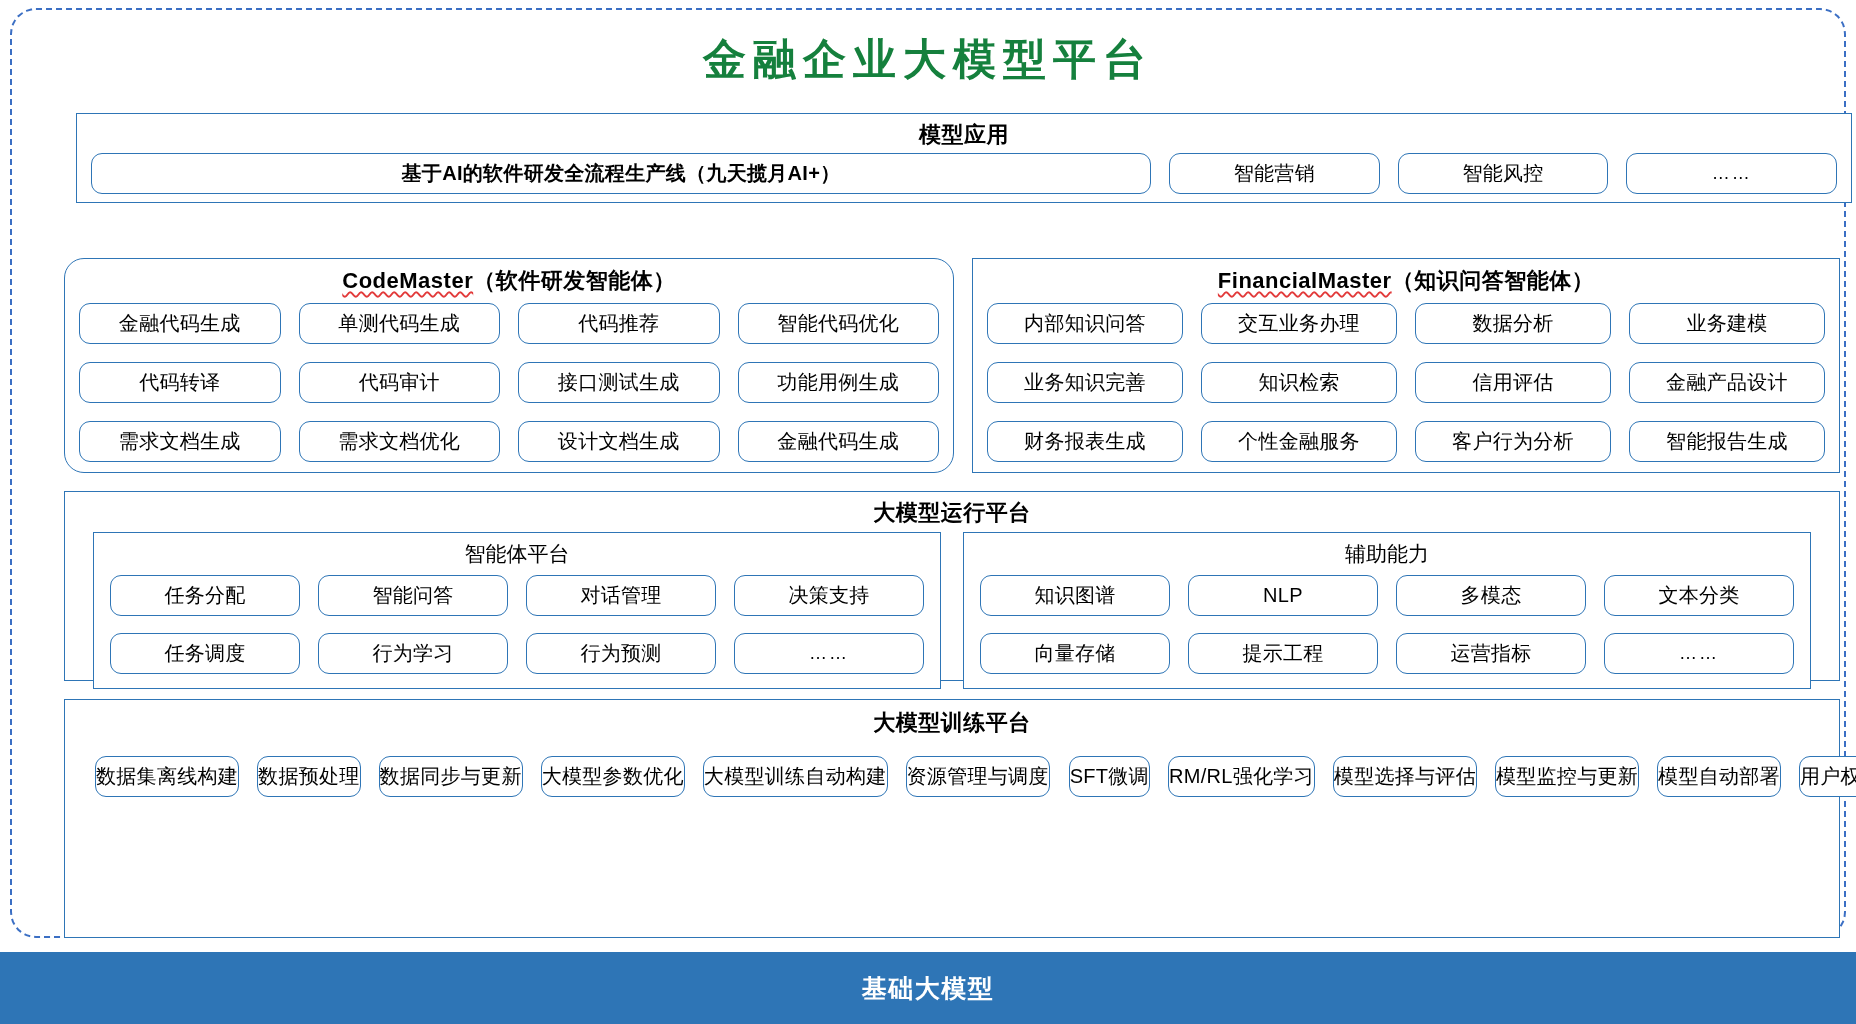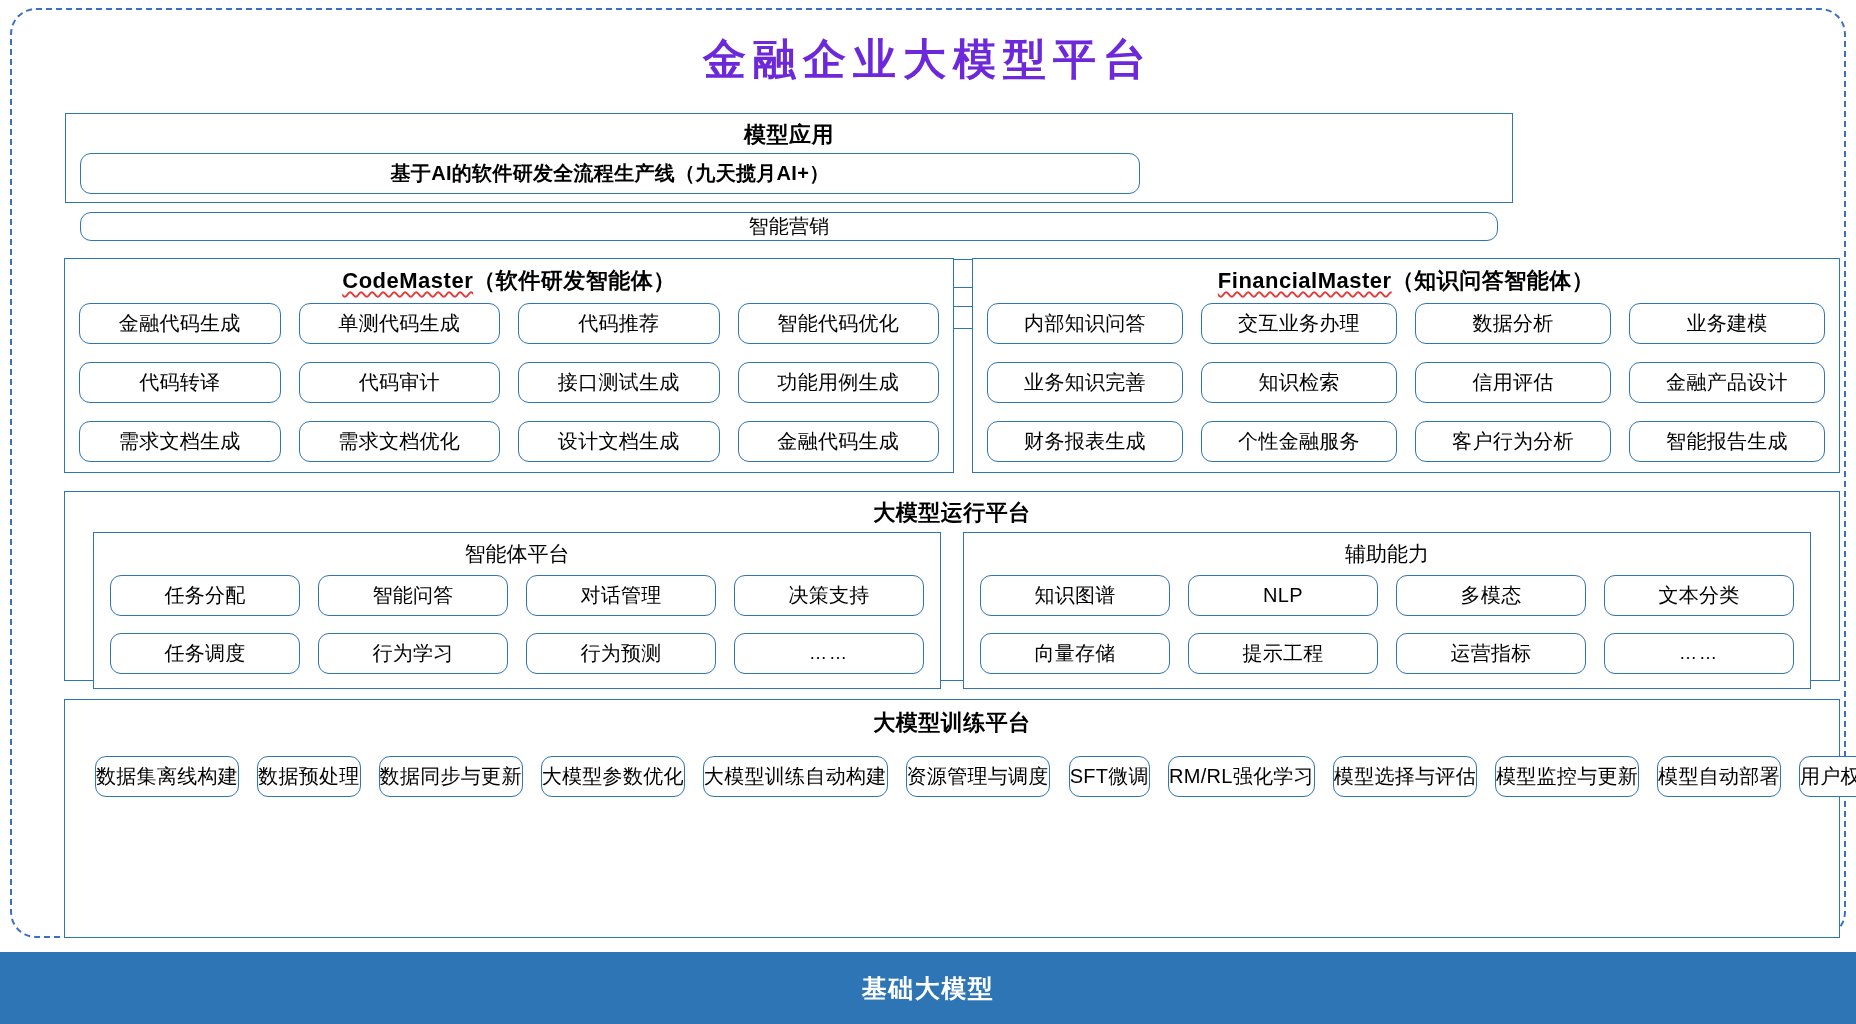--- a/index.html
+++ b/index.html
@@ -36,21 +36,21 @@
   .platform-title {
     position: absolute;
     left: 0;
     top: 20px;
     width: 100%;
     text-align: center;
     font-family: "DejaVu Serif", "Liberation Serif", serif;
     font-size: 43px;
     font-weight: 700;
     letter-spacing: 7px;
-    color: #6d28d9;
+    color: #15803d;
     line-height: 58px;
   }
 
   
   .panel {
     position: absolute;
     border: 1.6px solid #2E75B6;
     background: #ffffff;
   }
 
@@ -87,36 +87,36 @@
   }
 
   .pill.bold { font-weight: 700; }
   .pill.dots { letter-spacing: 2px; font-size: 18px; }
 
   .chip-row { display: flex; gap: 18px; }
   .chip-row > .pill { flex: 1; }
 
   
   #sec-apps {
-    left: 53px;  top: 103px;  width: 1448px; height: 90px;
+    left: 64px;  top: 103px;  width: 1776px; height: 90px;
   }
   #sec-apps .panel-title { margin-top: 6px; }
   #sec-apps .apps-row {
     position: absolute;
     left: 14px; top: 39px; right: 14px;
-    display: flex; gap: 18px; flex-direction: column;
+    display: flex; gap: 18px;
   }
   #sec-apps .apps-row .pill:nth-child(1) { width: 1060px; }
   #sec-apps .apps-row .pill:nth-child(2),
   #sec-apps .apps-row .pill:nth-child(3),
   #sec-apps .apps-row .pill:nth-child(4) { flex: 1; }
 
   
   #sec-codemaster {
-    left: 52px; top: 248px; width: 890px; height: 215px;
+    left: 52px; top: 248px; width: 890px; height: 215px; border-radius: 20px;
   }
   #sec-financialmaster {
     left: 960px; top: 248px; width: 868px; height: 215px;
   }
   .agent-panel .panel-title { margin-top: 7px; }
   .agent-grid {
     position: absolute;
     left: 14px; right: 14px; top: 44px;
     display: flex; flex-direction: column; gap: 18px;
   }

